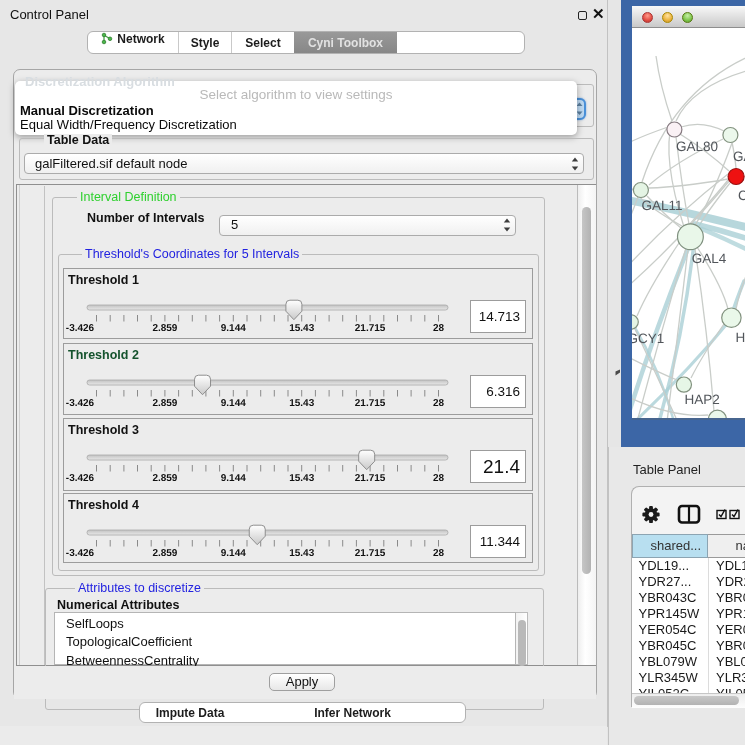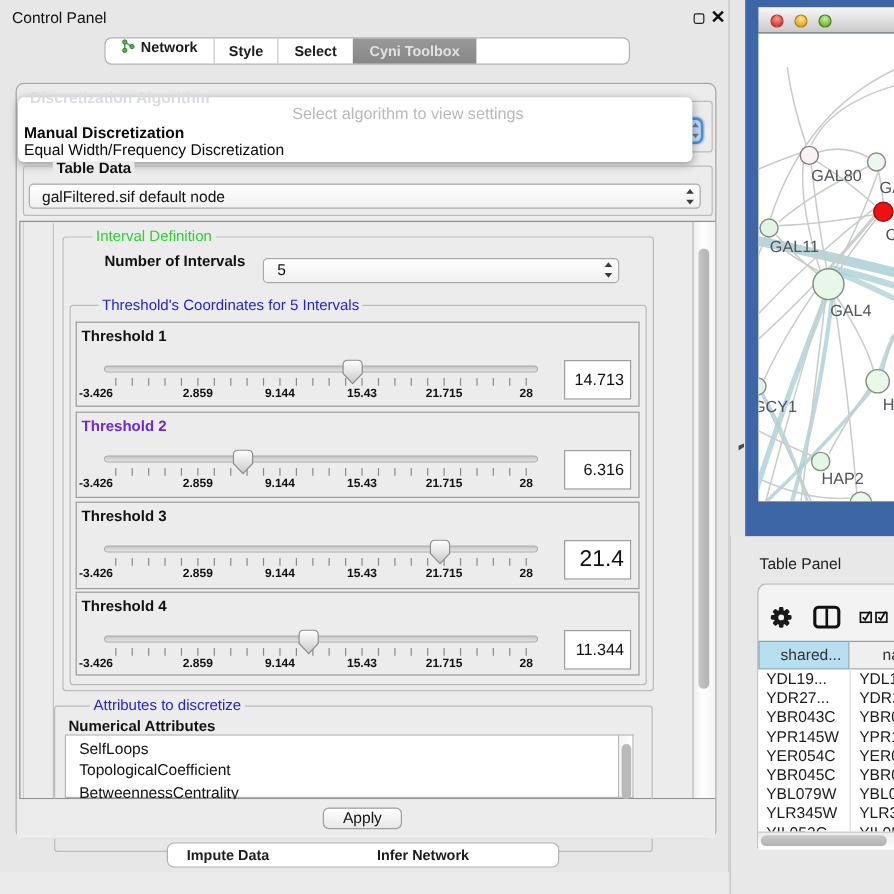--- a/index.html
+++ b/index.html
@@ -38,21 +38,21 @@
 <div class="groupbox" style="left:19px;top:84px;width:573px;height:41px;"></div>
 
 <div class="abs" style="left:560px;top:98px;width:26px;height:22px;border-radius:6px;background:#bdd9f2;border:2.5px solid #4a90d8;box-sizing:border-box;box-shadow:0 0 2px rgba(60,130,210,.7);"></div>
 <svg class="abs" style="left:575px;top:102px;" width="9" height="14">
     <path d="M 4.5 0.5 L 7.5 4 L 1.5 4 Z" fill="#5b7f9e"></path>
     <path d="M 4.5 13 L 7.5 9.5 L 1.5 9.5 Z" fill="#5b7f9e"></path>
   </svg>
 
 <div class="abs" style="left:15px;top:81px;width:562px;height:54px;background:#fff;border-radius:5px;box-shadow:0 2px 7px rgba(0,0,0,.35);"></div>
 <div class="abs" style="left:25px;top:74px;font-size:13px;font-weight:bold;color:#d8dde1;">Discretization Algorithm</div>
-<div class="abs" style="left:15px;top:87px;width:562px;text-align:center;font-size:13.5px;color:#b9b9b9;padding-left:44px;">Select algorithm to view settings</div>
+<div class="abs" style="left:15px;top:87px;width:562px;text-align:center;font-size:13.5px;color:#b9b9b9;">Select algorithm to view settings</div>
 <div class="abs" style="left:20px;top:103px;font-size:13px;font-weight:bold;color:#0a0a0a;">Manual Discretization</div>
 <div class="abs" style="left:20px;top:117px;font-size:13px;color:#0a0a0a;">Equal Width/Frequency Discretization</div>
 
 <div class="groupbox" style="left:19px;top:138px;width:573px;height:40px;"></div>
 <div class="gtitle" style="left:24px;top:133.5px;font-weight:bold;color:#111;">Table Data</div>
 <div class="abs" style="left:24px;top:153px;width:560px;height:21px;background:linear-gradient(#ffffff,#f0f0f0);border:1px solid #ababab;border-radius:4px;box-sizing:border-box;"></div>
 <div class="abs" style="left:35px;top:156px;font-size:13px;color:#111;">galFiltered.sif default node</div>
 <svg class="abs" style="left:570px;top:157px;" width="10" height="14">
     <path d="M 5 0.5 L 8.2 4.5 L 1.8 4.5 Z" fill="#3c3c3c"></path>
     <path d="M 5 13.5 L 8.2 9.5 L 1.8 9.5 Z" fill="#3c3c3c"></path>
@@ -125,21 +125,21 @@
     <text x="17.0" y="62.5" font-size="10" font-weight="bold" fill="#111" text-anchor="middle" font-family="Liberation Sans, sans-serif">-3.426</text>
     <text x="101.9" y="62.5" font-size="10" font-weight="bold" fill="#111" text-anchor="middle" font-family="Liberation Sans, sans-serif">2.859</text>
     <text x="170.3" y="62.5" font-size="10" font-weight="bold" fill="#111" text-anchor="middle" font-family="Liberation Sans, sans-serif">9.144</text>
     <text x="238.7" y="62.5" font-size="10" font-weight="bold" fill="#111" text-anchor="middle" font-family="Liberation Sans, sans-serif">15.43</text>
     <text x="307.1" y="62.5" font-size="10" font-weight="bold" fill="#111" text-anchor="middle" font-family="Liberation Sans, sans-serif">21.715</text>
     <text x="375.5" y="62.5" font-size="10" font-weight="bold" fill="#111" text-anchor="middle" font-family="Liberation Sans, sans-serif">28</text>
     <path transform="translate(221.9014510278114,31.2)" d="M 1 5 Q 1 1 5 1 L 13 1 Q 17 1 17 5 L 17 12 L 9 20.5 L 1 12 Z" fill="url(#thm)" stroke="#8e8e8e" stroke-width="1"></path>
   </svg>
 <div class="abs" style="left:470px;top:300px;width:56px;height:33px;background:#fff;border:1px solid #9c9c9c;box-sizing:border-box;font-size:13.5px;color:#111;text-align:right;line-height:31px;padding-right:5px;">14.713</div>
 <div class="abs" style="left:63px;top:343px;width:470px;height:72px;border:1px solid #9c9c9c;box-sizing:border-box;"></div>
-<div class="abs" style="left:68px;top:348px;font-size:12.5px;font-weight:bold;color:#6d28d9;">Threshold 2</div>
+<div class="abs" style="left:68px;top:348px;font-size:12.5px;font-weight:bold;color:#14532d;">Threshold 2</div>
 <svg class="abs" style="left:63px;top:343px;" width="470" height="72">
     <rect x="24" y="37" width="361" height="5" rx="2.5" fill="url(#trk)" stroke="#a8a8a8" stroke-width="0.8"></rect>
     <line x1="33.5" y1="47" x2="33.5" y2="53.5" stroke="#8a8a8a" stroke-width="1"></line>
     <line x1="47.2" y1="47" x2="47.2" y2="53.5" stroke="#8a8a8a" stroke-width="1"></line>
     <line x1="60.9" y1="47" x2="60.9" y2="53.5" stroke="#8a8a8a" stroke-width="1"></line>
     <line x1="74.5" y1="47" x2="74.5" y2="53.5" stroke="#8a8a8a" stroke-width="1"></line>
     <line x1="88.2" y1="47" x2="88.2" y2="53.5" stroke="#8a8a8a" stroke-width="1"></line>
     <line x1="101.9" y1="47" x2="101.9" y2="53.5" stroke="#8a8a8a" stroke-width="1"></line>
     <line x1="115.6" y1="47" x2="115.6" y2="53.5" stroke="#8a8a8a" stroke-width="1"></line>
     <line x1="129.3" y1="47" x2="129.3" y2="53.5" stroke="#8a8a8a" stroke-width="1"></line>

